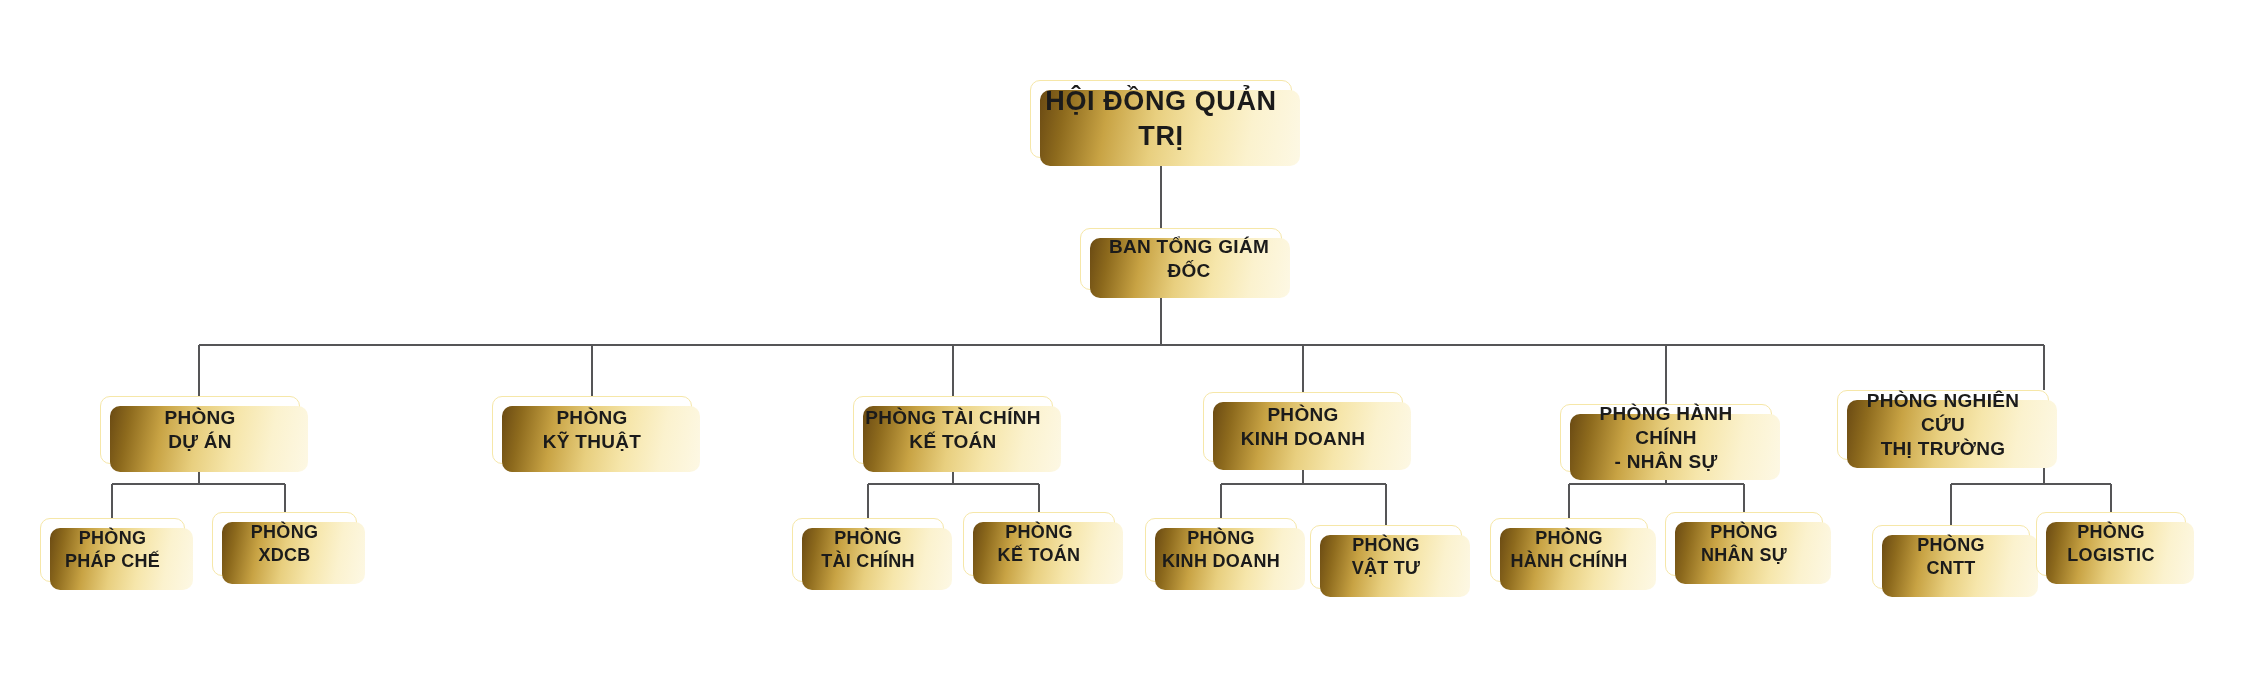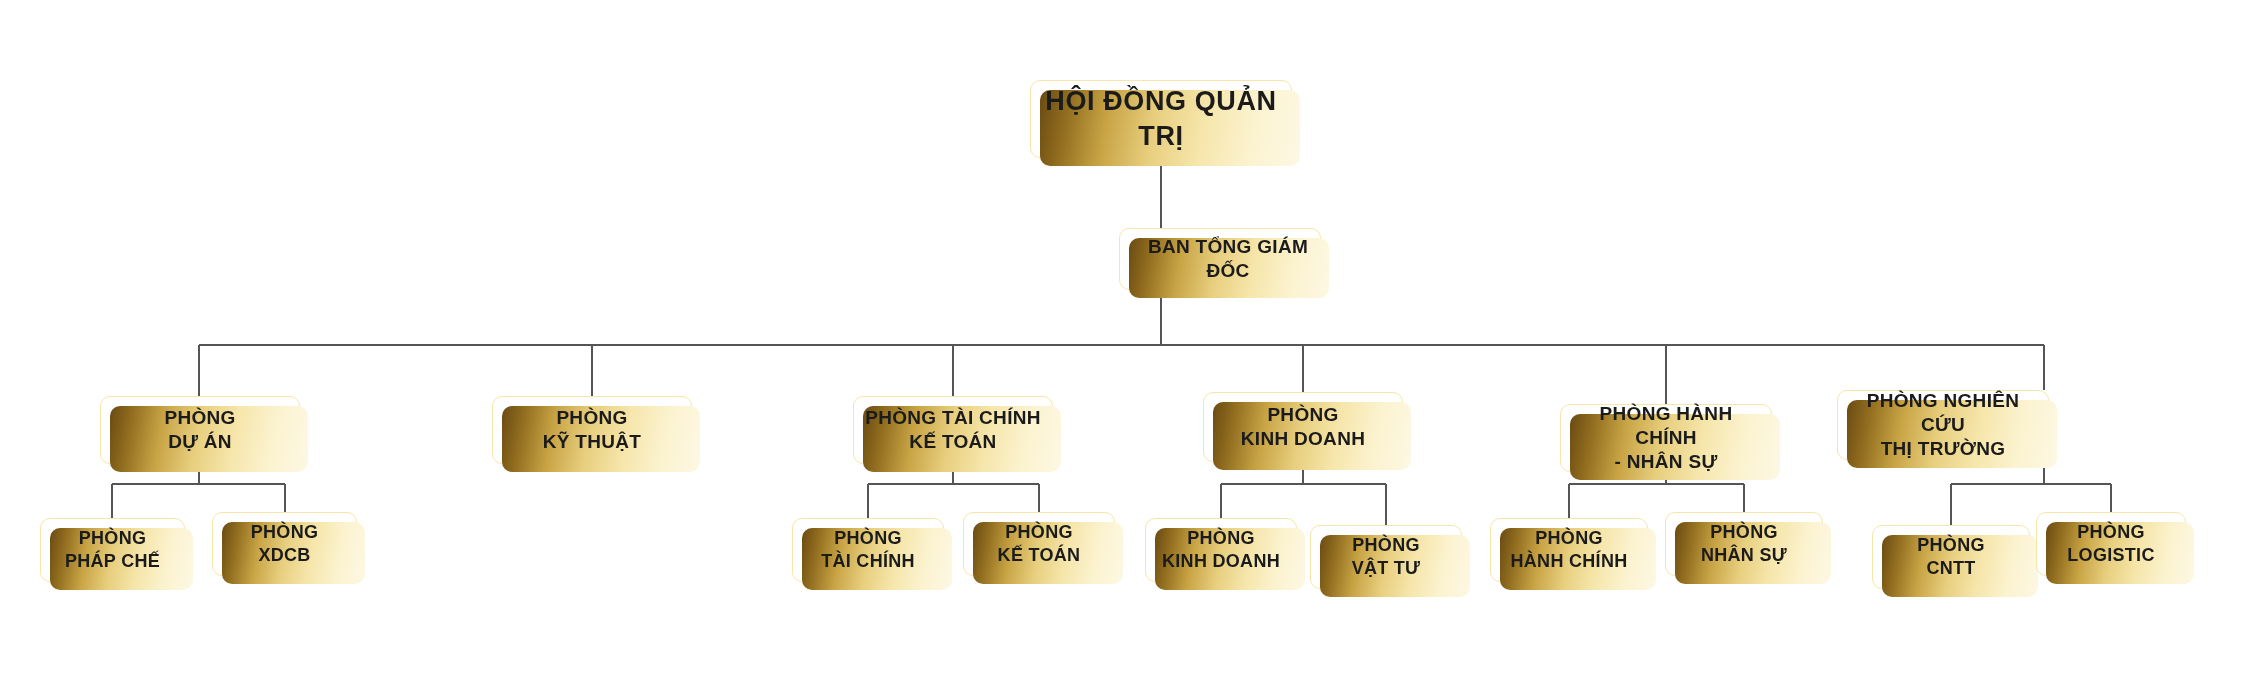--- a/index.html
+++ b/index.html
@@ -109,21 +109,21 @@
       <div class="conn-v" style="left: 2043px; top: 460px; height: 24px;"></div>
       <div class="conn-h" style="left: 1951px; top: 483px; width: 160px;"></div>
       <div class="conn-v" style="left: 1950px; top: 484px; height: 41px;"></div>
       <div class="conn-v" style="left: 2110px; top: 484px; height: 28px;"></div>
     </div>
 
   <div id="node-layer">
       <div class="node n-l1" style="left: 1030px; top: 80px; width: 262px; height: 78px;">
         <span class="node-label">HỘI ĐỒNG QUẢN TRỊ</span>
       </div>
-      <div class="node n-l2" style="left: 1119px; top: 228px; width: 202px; height: 62px; padding-left: 16px;">
+      <div class="node n-l2" style="left: 1080px; top: 228px; width: 202px; height: 62px; padding-left: 16px;">
         <span class="node-label">BAN TỔNG GIÁM ĐỐC</span>
       </div>
       <div class="node n-l3" style="left: 100px; top: 396px; width: 200px; height: 68px;">
         <span class="node-label">PHÒNG
 DỰ ÁN</span>
       </div>
       <div class="node n-l3" style="left: 492px; top: 396px; width: 200px; height: 68px;">
         <span class="node-label">PHÒNG
 KỸ THUẬT</span>
       </div>

